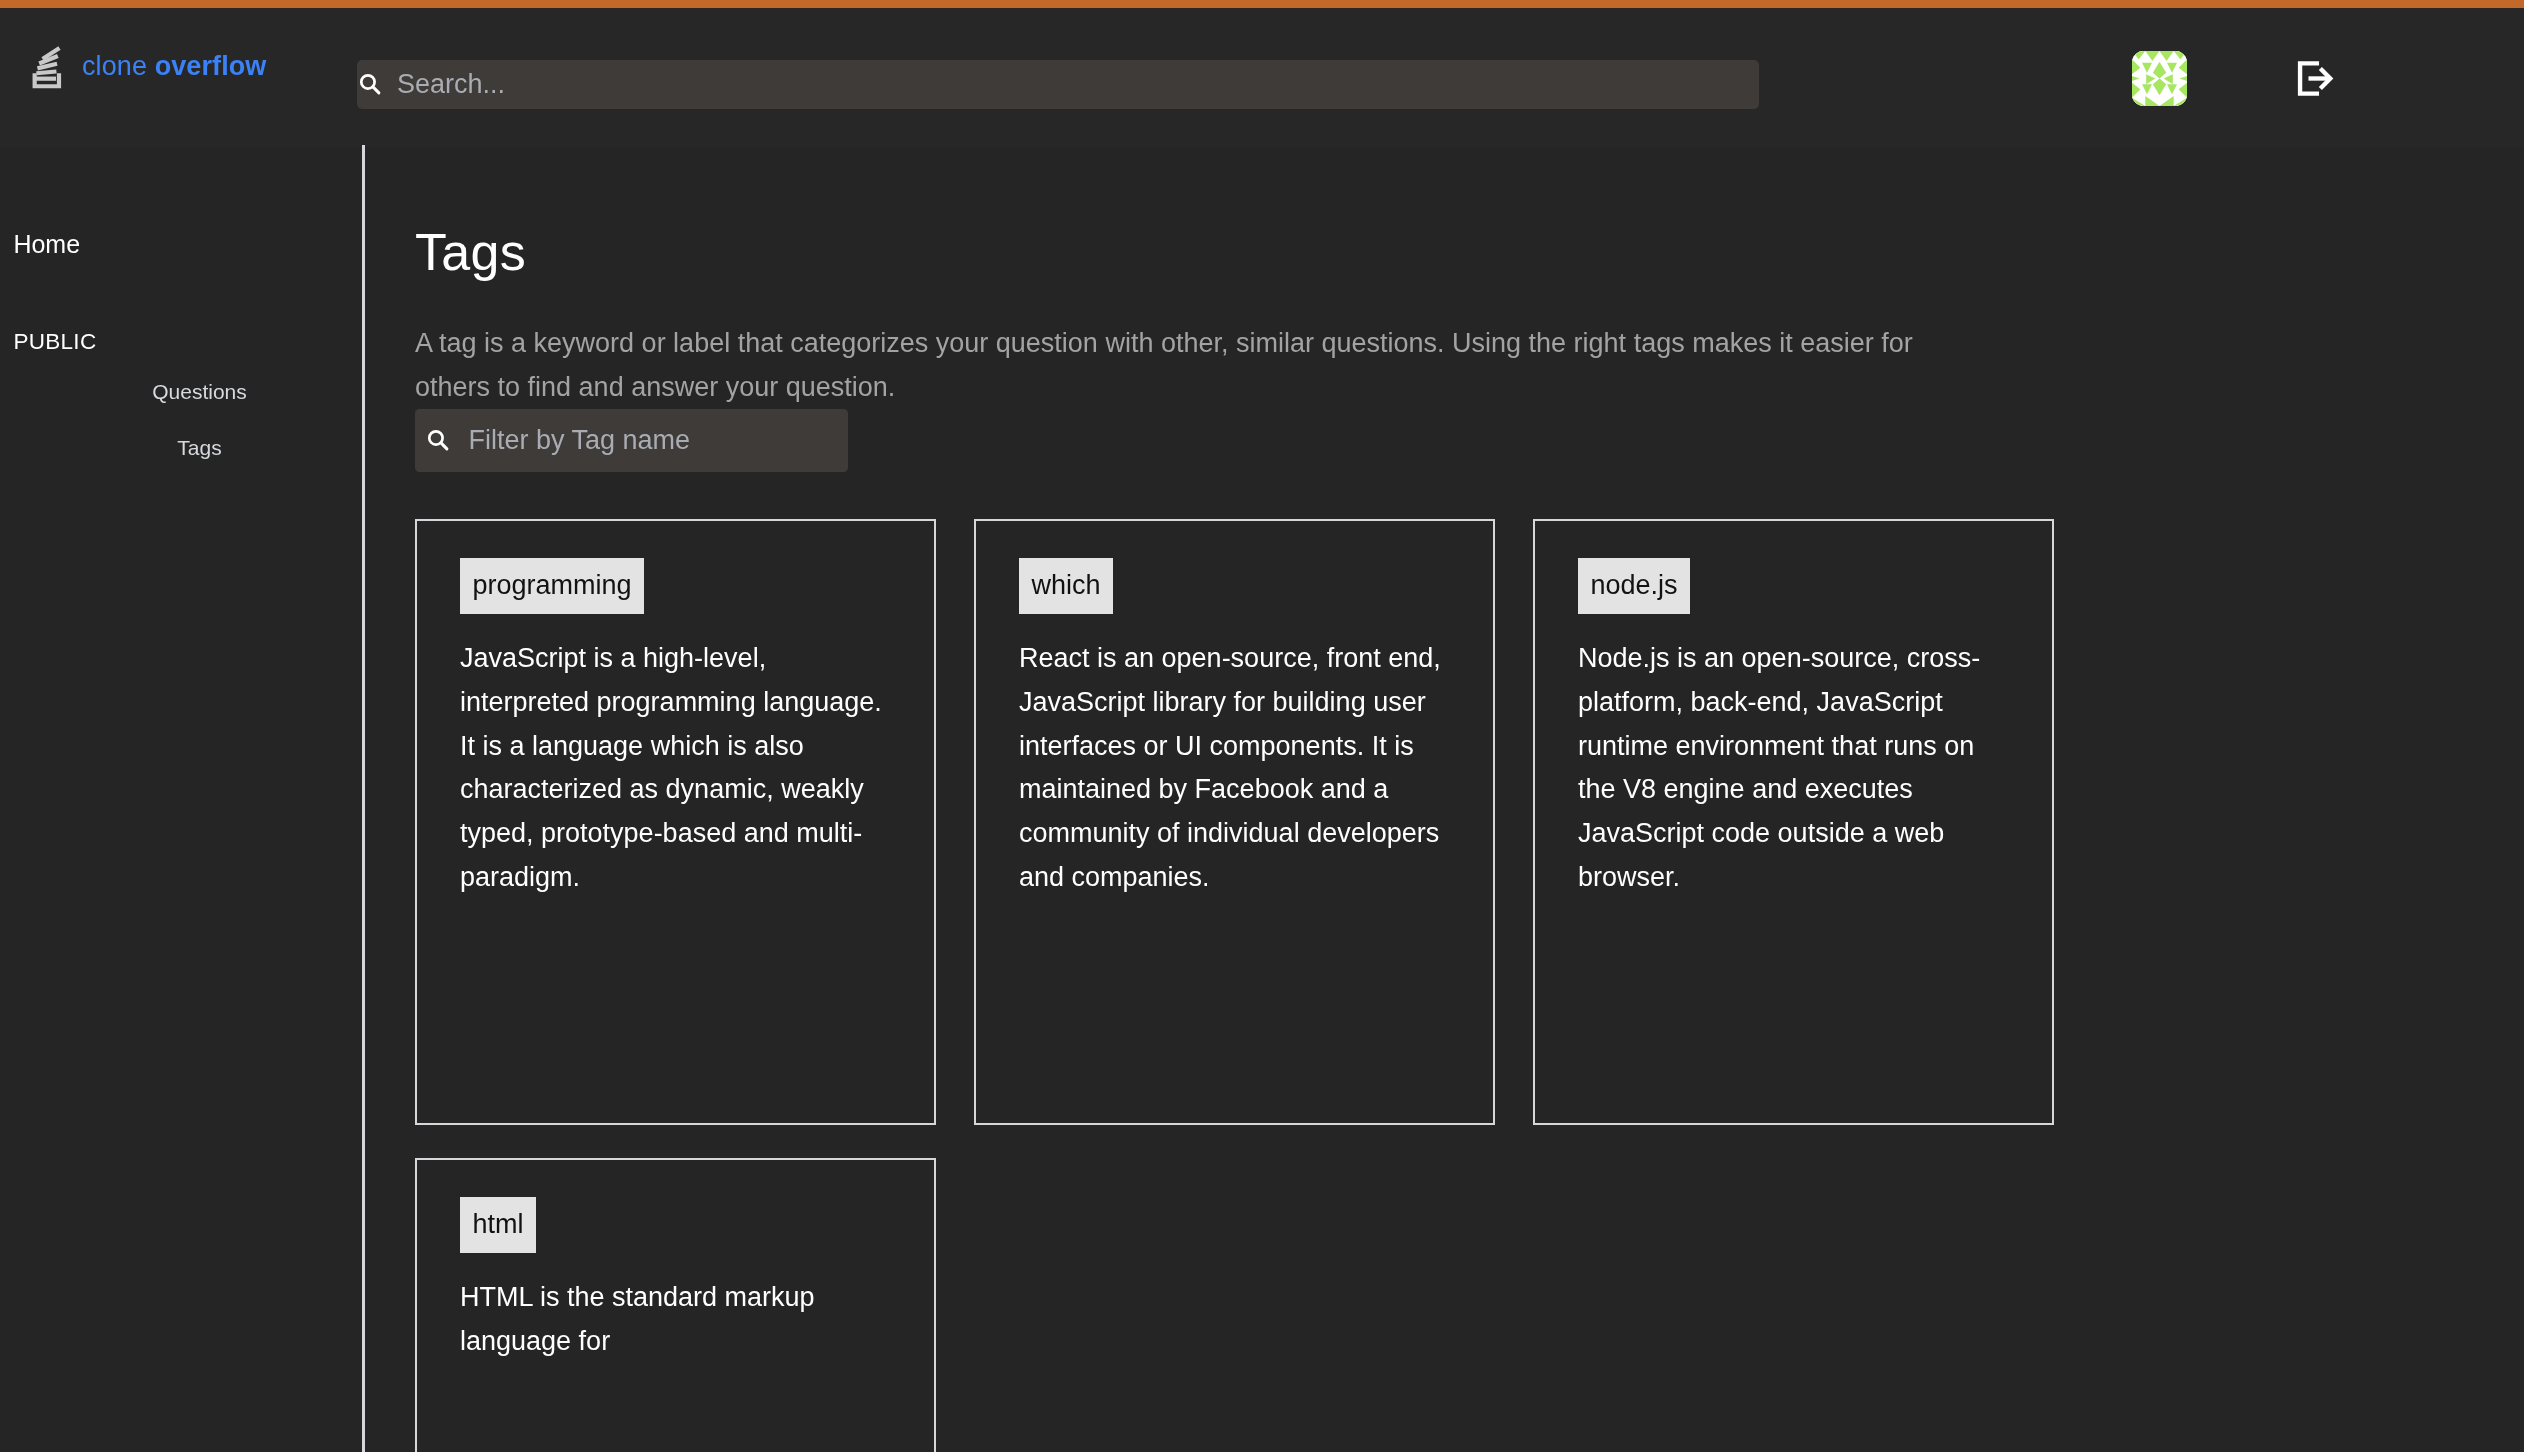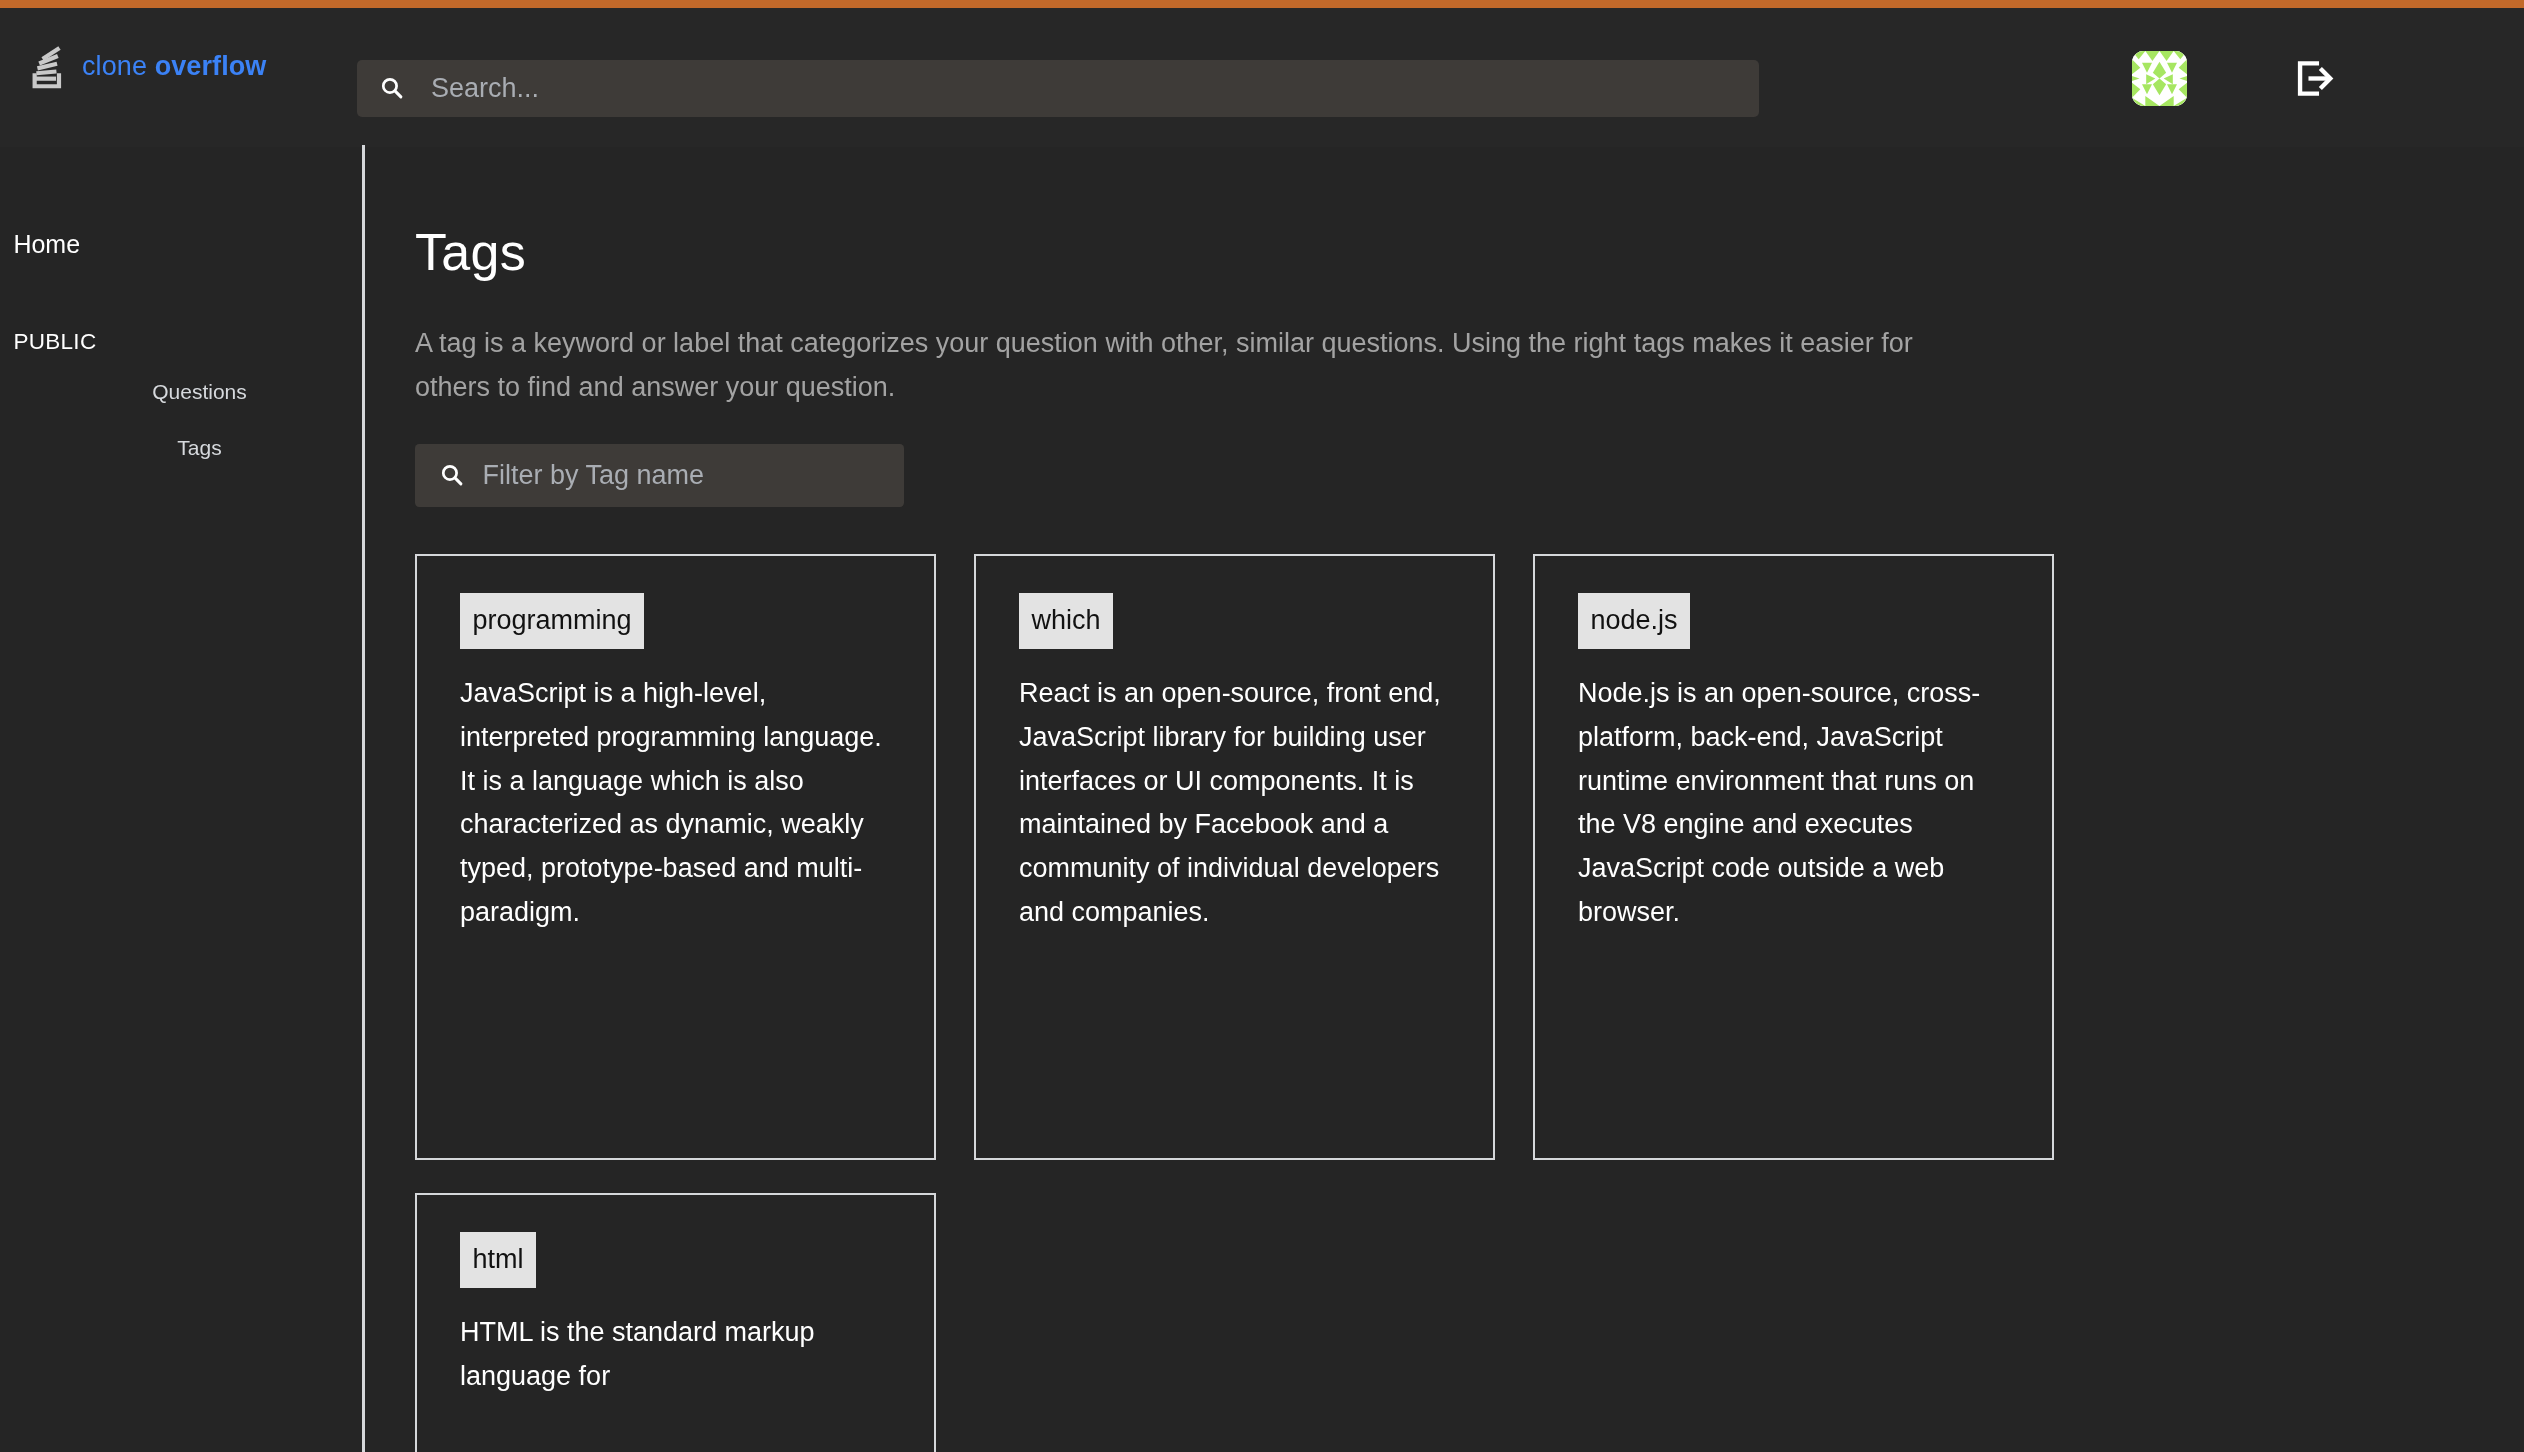--- a/index.html
+++ b/index.html
@@ -49,27 +49,26 @@
     white-space: nowrap;
   }
   .brand-text b { font-weight: 700; }
   .brand-text span.light { font-weight: 400; }
 
   .search-wrap {
     position: absolute;
     left: 357px;
     top: 52px;
     width: 1402px;
-    height: 57px;
+    height: 49px;
     background: #3e3b38;
     border-radius: 5px;
     display: flex;
     align-items: center;
-    padding-left: 22px;
-    gap: 27px;
+    gap: 15px;
   }
   .search-wrap svg { flex: 0 0 auto; }
   .search-input {
     flex: 1 1 auto;
     background: transparent;
     border: none;
     outline: none;
     color: #e6e6e6;
     font-size: 27px;
     font-family: "Liberation Sans", sans-serif;
@@ -171,28 +170,27 @@
 
   .page-desc {
     margin-top: 40px;
     font-size: 27px;
     line-height: 1.62;
     color: #a3a3a3;
     max-width: 1561px;
   }
 
   .filter-wrap {
-    margin-top: 35px;
-    width: 489px;
+    width: 433px;
     height: 63px;
     background: #3e3b38;
     border-radius: 4.2px;
     display: flex;
     align-items: center;
-    padding-left: 24px;
+    padding-left: 10px;
     gap: 18.4px;
   }
   .filter-input {
     flex: 1 1 auto;
     background: transparent;
     border: none;
     outline: none;
     color: #e6e6e6;
     font-size: 27px;
     font-family: "Liberation Sans", sans-serif;

